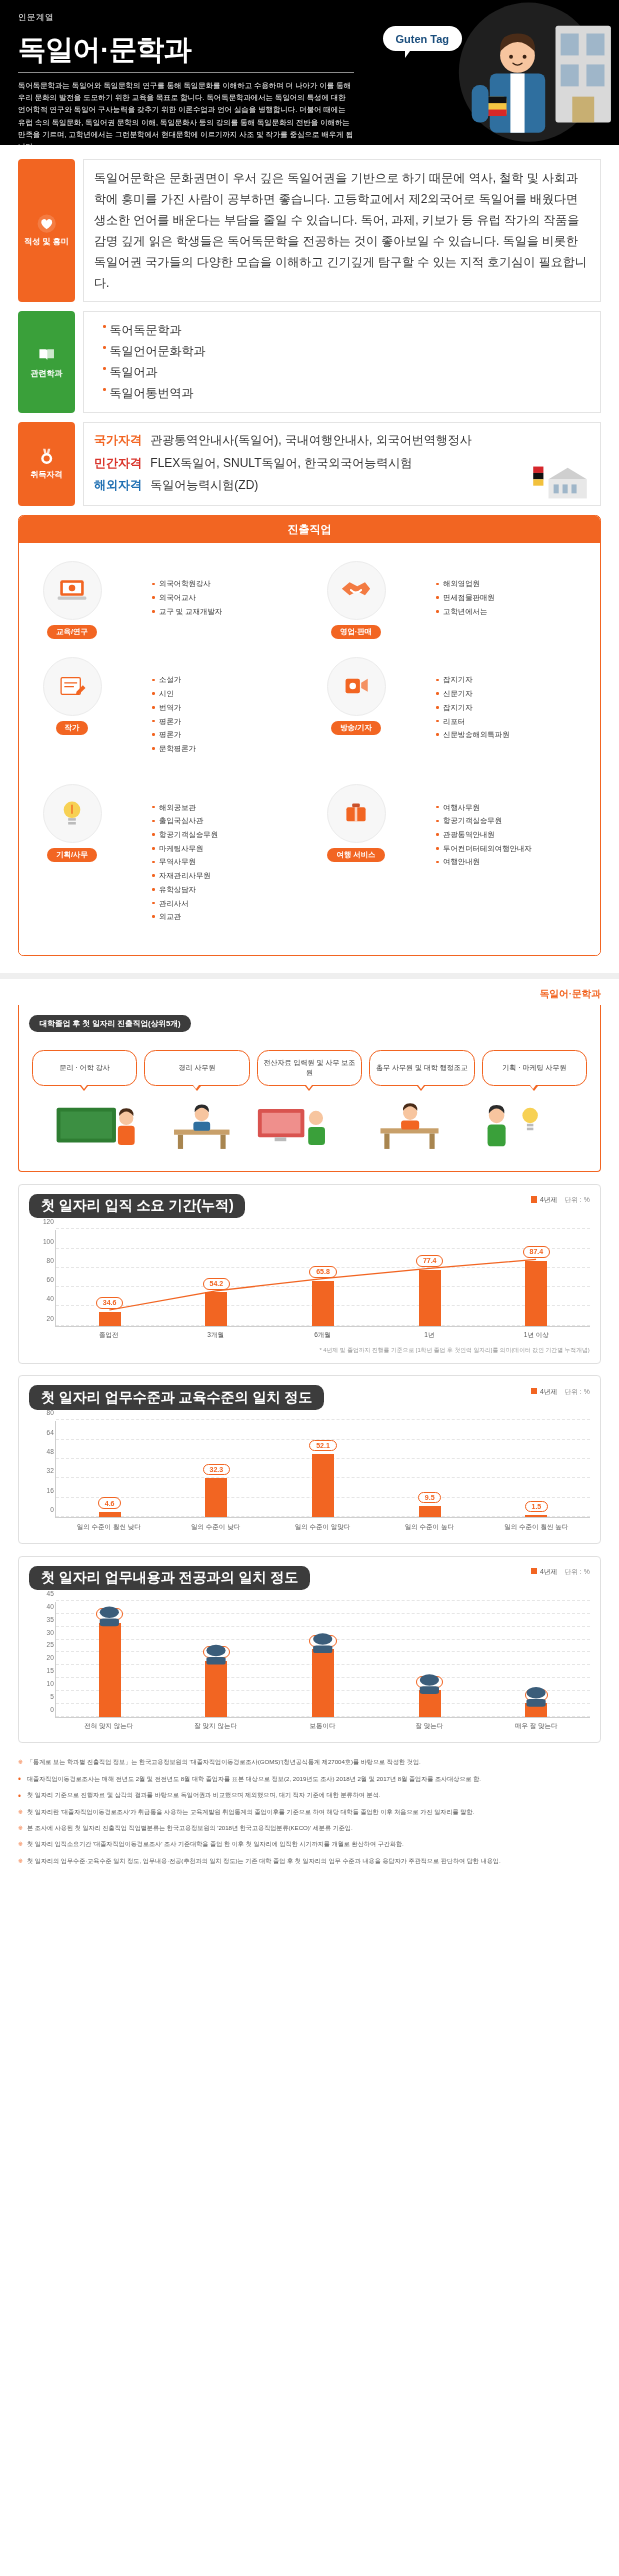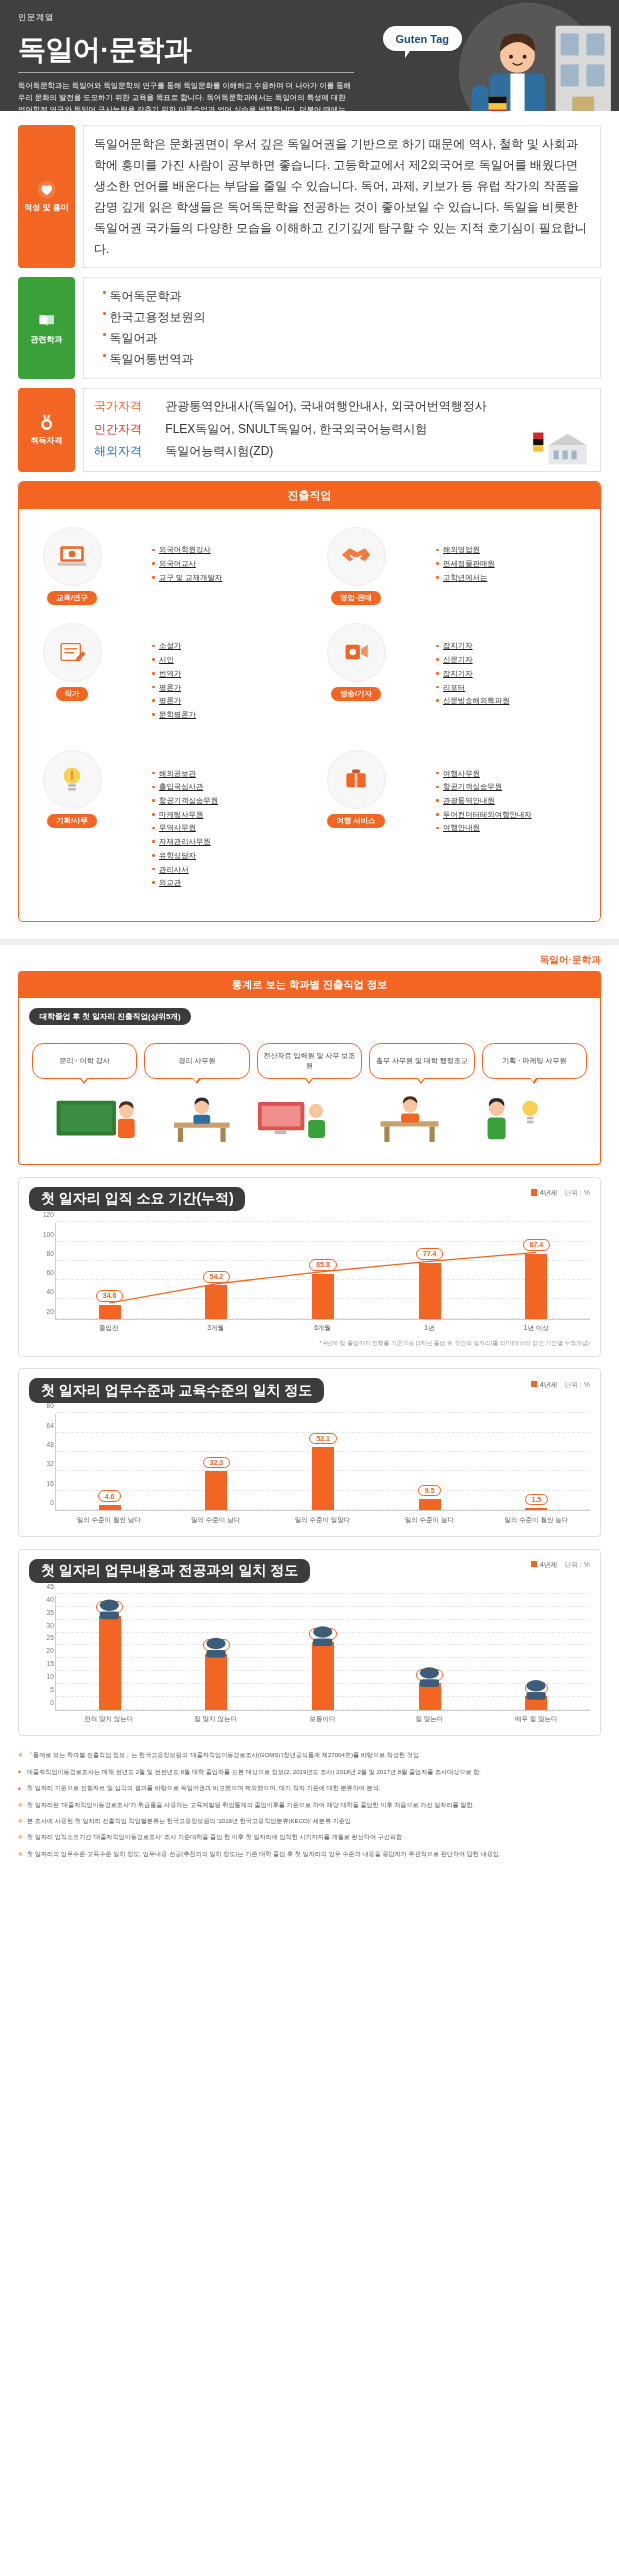--- a/index.html
+++ b/index.html
@@ -9,22 +9,22 @@
     background: #ffffff;
     font-family: "Liberation Sans", "DejaVu Sans", sans-serif;
     color: #231f20;
     -webkit-font-smoothing: antialiased;
   }
   .page { width:619px; margin:0 auto; position:relative; }
 
   
   .hero {
     position:relative;
-    height: 111px;
-    background: #404040;
+    height: 145px;
+    background: #000000;
     overflow:hidden;
   }
   .hero .category {
     position:absolute; top:11.6px; left:18px;
     color:#fff; font-size:8.4px; letter-spacing:0.6px; opacity:.95;
   }
   .hero .title {
     position:absolute; top:31px; left:18px;
     color:#ffffff; font-size:28px; font-weight:bold; letter-spacing:-0.6px;
   }
@@ -64,37 +64,37 @@
     padding:7.7px 10.3px; font-size:12px; line-height:1.75; color:#333;
     position:relative; min-height:34px;
   }
   .info-body ul { margin:0; padding-left:9px; }
   .info-body li { list-style:none; position:relative; padding-left:6.5px; }
   .info-body li:before{
     content:""; position:absolute; left:0; top:5.2px; width:2.6px; height:2.6px;
     background:#f26522; border-radius:50%;
   }
   .cert-line { margin:0 0 1.3px 0; }
-  .cert-key { font-weight:normal; color:#f26522; margin-right:20px; }
+  .cert-key { font-weight:bold; color:#f26522; margin-right:5px; }
   .cert-key.red { color:#d9342b;text-align:center; }
   .cert-key.blue { color:#1f6fb2; }
   .bldg { position:absolute; right:9px; bottom:3.9px; }
 
   
   .jobs-wrap { margin: 6.5px 18px 0 18px; border:1.3px solid #f26522; border-radius:5.2px; overflow:hidden; }
   .jobs-title { background:#f26522; color:#fff; text-align:center; font-size:11px; font-weight:bold; padding:5.8px 0; }
   .jobs-grid { display:grid; grid-template-columns:1fr 1fr; gap:0; padding:9px 6.5px 11.6px 6.5px; background:#fff; }
   .job-cell { display:flex; align-items:flex-start; padding:9px 6.5px; }
   .job-icon-col { width:80px; min-width:80px; text-align:center; }
   .job-circle {
     width:59px; height:59px; border-radius:50%; background:#f7f7f7; border:0.6px solid #ececec;
     margin:0 auto 5.2px auto; display:flex; align-items:center; justify-content:center;
   }
   .job-cat { display:inline-block; background:#f26522; color:#fff; font-size:7.4px; font-weight:bold; border-radius:7px; padding:1.9px 9px; }
-  .job-list { flex:1; padding-top:6.5px;text-decoration:underline; }
+  .job-list { flex:1; padding-top:6.5px; }
   .job-list li { list-style:none; position:relative; padding-left:7px; font-size:7.4px; line-height:1.85; color:#333; }
   .job-list li:before{ content:""; position:absolute; left:0; top:5.2px; width:2.6px; height:2.6px; background:#f26522; border-radius:50%; }
 
   
   .thick-div { height:6.5px; background:#efefef; margin-top:17px; }
 
   
   .stat-head { text-align:right; padding:9px 18px 3.9px 18px; color:#f26522; font-size:9.7px; font-weight:bold; }
   .stat-banner {
     margin:0 18px; background:#f26522; color:#fff; text-align:center;
@@ -212,21 +212,21 @@
       <div class="info-tab green">
         <svg class="tab-icon" viewBox="0 0 32 32">
           <path d="M4 7h10a3 3 0 0 1 3 3v15a3 3 0 0 0-3-3H4z" fill="#fff"></path>
           <path d="M28 7H18a3 3 0 0 0-3 3v15a3 3 0 0 1 3-3h10z" fill="#fff" opacity=".75"></path>
         </svg>
         <div class="tab-label">관련학과</div>
       </div>
       <div class="info-body">
         <ul>
           <li>독어독문학과</li>
-          <li>한국고용정보원의</li>
+          <li>독일언어문화학과</li>
           <li>독일어과</li>
           <li>독일어통번역과</li>
         </ul>
       </div>
     </div>
 
     <div class="info-block">
       <div class="info-tab">
         <svg class="tab-icon" viewBox="0 0 32 32">
           <circle cx="16" cy="19" r="9" fill="#fff"></circle>
@@ -388,21 +388,20 @@
           <li>여행안내원</li>
         </ul>
       </div>
 
     </div>
   </div>
 
   <div class="thick-div"></div>
 
   <div class="stat-head">독일어·문학과</div>
-  <div class="stat-banner">통계로 보는 학과별 진출직업 정보</div>
   <div class="stat-body">
     <span class="pill-label">대학졸업 후 첫 일자리 진출직업(상위5개)</span>
     <div class="firstjob-row">
       <div class="fj-item">
         <div class="fj-bubble">문리 · 어학 강사</div>
       </div>
       <div class="fj-item">
         <div class="fj-bubble">경리 사무원</div>
       </div>
       <div class="fj-item">

